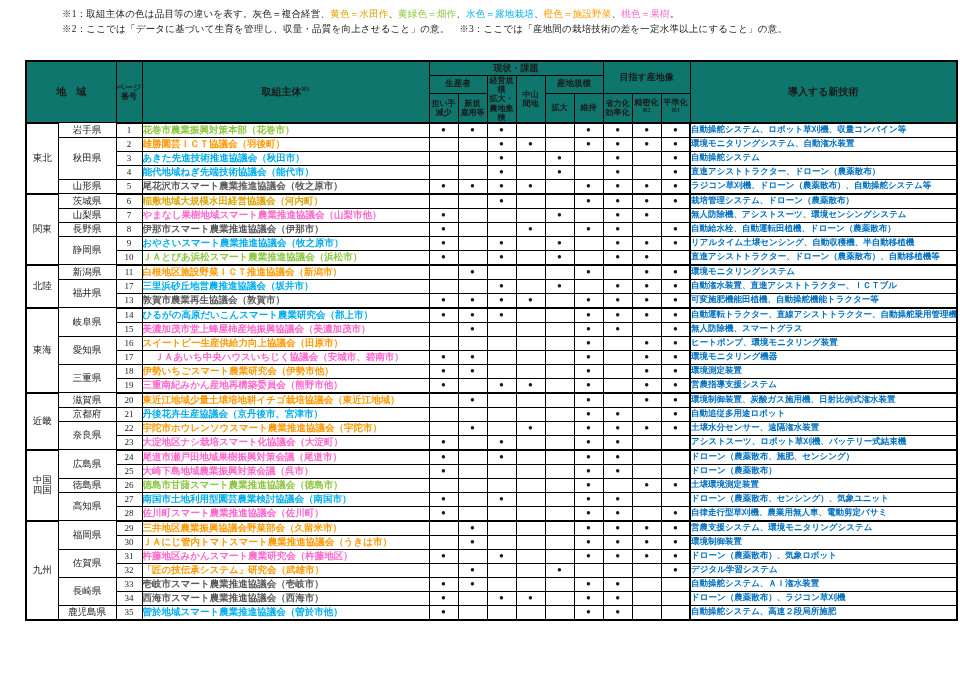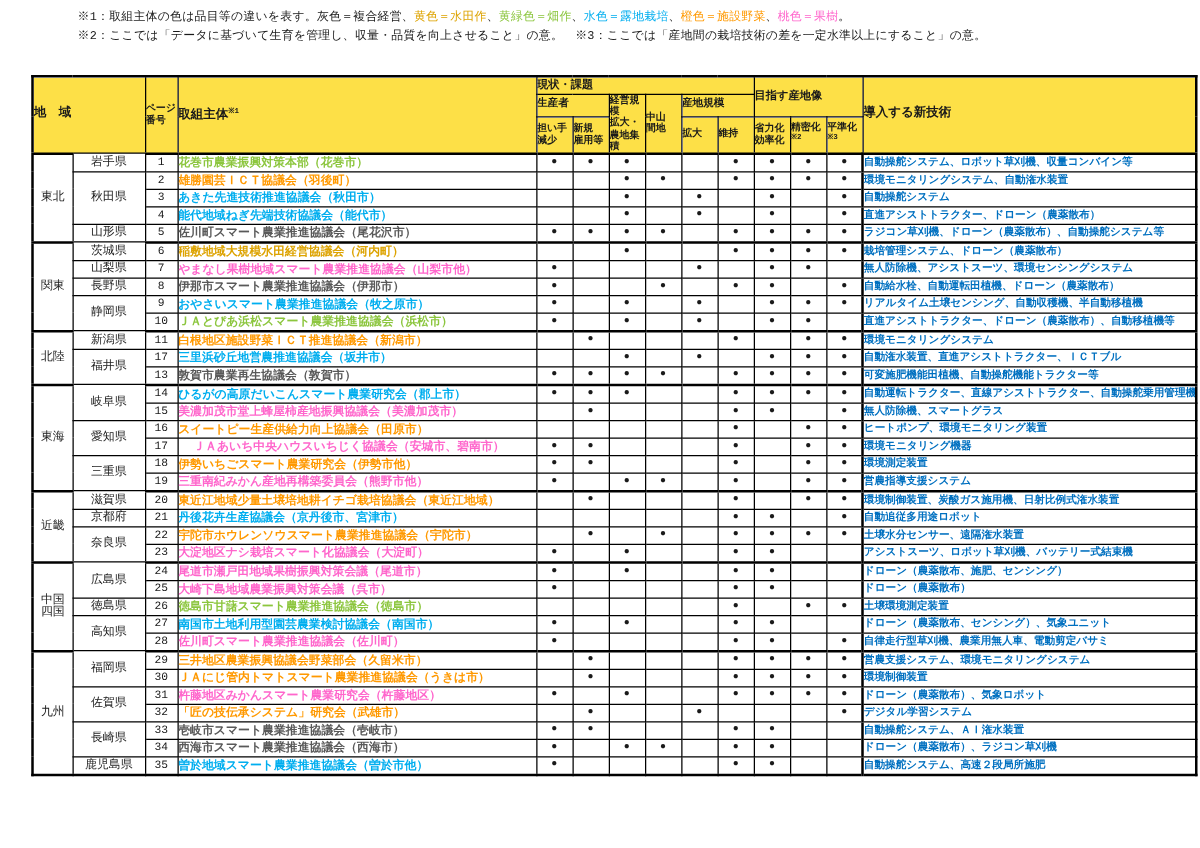--- a/index.html
+++ b/index.html
@@ -1,23 +1,23 @@
 <!DOCTYPE html>
 <html><head>
 <meta charset="utf-8">
 <style>
   html,body{margin:0;padding:0;background:#fff;}
   .page{position:relative;width:960px;height:678px;background:#fff;overflow:hidden;
-        font-family:Liberation Mono, monospace;color:#1a1a1a;}
+        font-family:Liberation Serif, serif;color:#1a1a1a;}
   .notes{position:absolute;left:62px;top:7px;font-size:9.5px;line-height:1.55;white-space:nowrap;}
   .note-line{letter-spacing:.2px;}
   table.grid{position:absolute;left:25px;top:60px;width:933px;border-collapse:collapse;table-layout:fixed;}
   table.grid th,table.grid td{border:1px solid #000;padding:0;overflow:hidden;}
   table.grid{border:2px solid #000;}
-  thead th{background:#fde047;font-weight:bold;text-align:left;vertical-align:middle;
+  thead th{background:#0f766e;font-weight:bold;text-align:center;vertical-align:middle;
            white-space:pre-line;line-height:1.15;}
   .h1 th{font-size:9px;height:13px;}
   .h2 th{font-size:8.5px;height:13px;}
   .h3 th{font-size:8px;height:22px;}
   th.big{font-size:10px;}
   sup{font-size:6px;vertical-align:super;}
   tbody td,tbody th{height:13px;font-size:9.5px;vertical-align:middle;white-space:nowrap;}
   tbody th{background:#fff;font-weight:normal;text-align:center;white-space:pre-line;line-height:1.1;}
   tbody td{border-top:1px dashed #999;border-bottom:1px dashed #999;}
   tr.pref-start td{border-top:1px solid #000;}
@@ -145,21 +145,21 @@
           <td class="dot-cell">●</td>
           <td class="dot-cell"></td>
           <td class="dot-cell">●</td>
           <td class="dot-cell"></td>
           <td class="dot-cell last">●</td>
           <td class="tech-cell">直進アシストトラクター、ドローン（農薬散布）</td>
         </tr>
         <tr class="pref-start">
           <th class="pref-cell" rowspan="1">山形県</th>
           <td class="page-cell">5</td>
-          <td class="entity-cell" style="color: rgb(89, 89, 89);">佐川町スマート農業推進協議会（尾花沢市）</td>
+          <td class="entity-cell" style="color: rgb(89, 89, 89);">尾花沢市スマート農業推進協議会（牧之原市）</td>
           <td class="dot-cell">●</td>
           <td class="dot-cell">●</td>
           <td class="dot-cell">●</td>
           <td class="dot-cell">●</td>
           <td class="dot-cell"></td>
           <td class="dot-cell">●</td>
           <td class="dot-cell">●</td>
           <td class="dot-cell">●</td>
           <td class="dot-cell last">●</td>
           <td class="tech-cell">ラジコン草刈機、ドローン（農薬散布）、自動操舵システム等</td>

